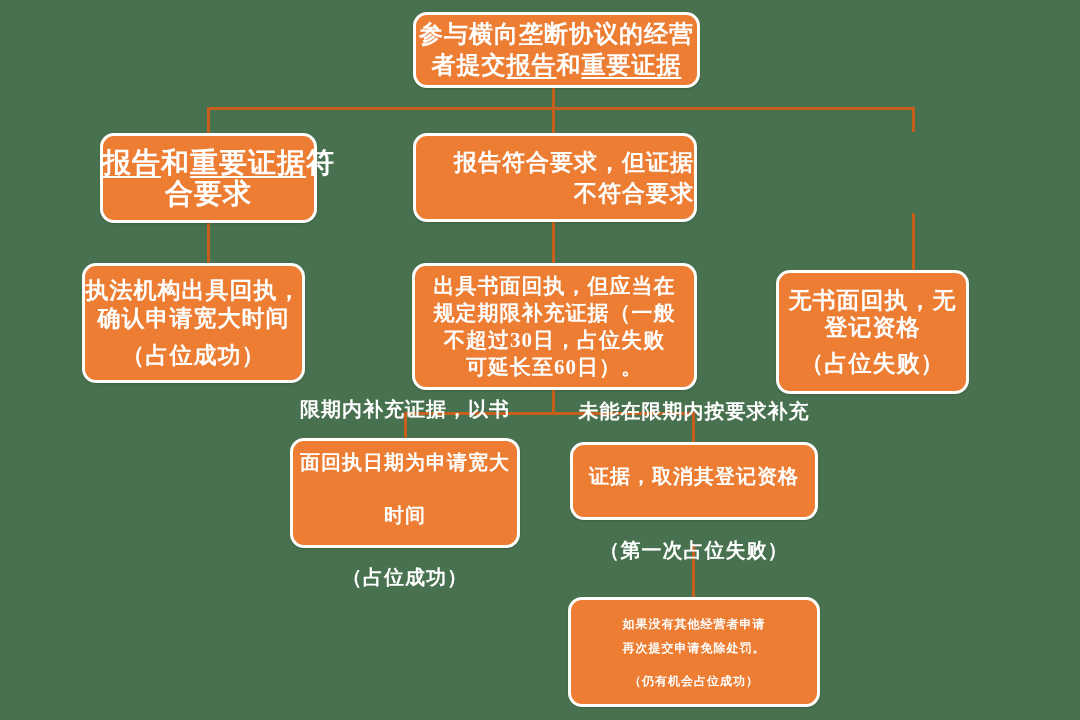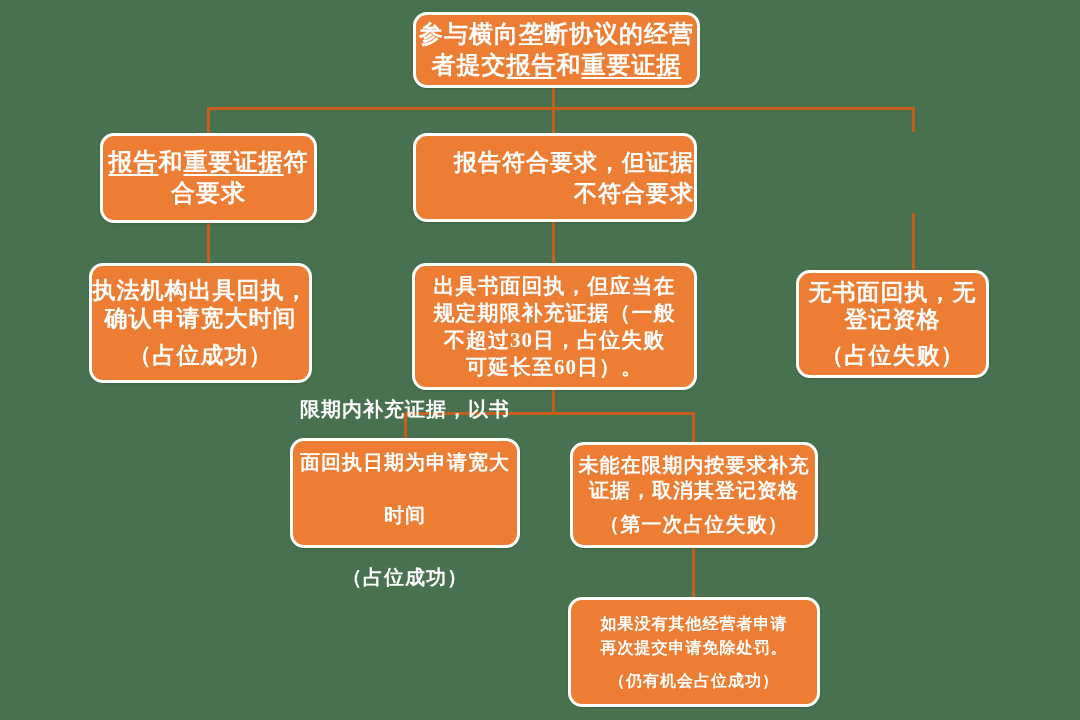--- a/index.html
+++ b/index.html
@@ -27,29 +27,29 @@
     justify-content:center;
     letter-spacing:1px;
     box-shadow:0 1px 2px rgba(0,0,0,0.15);
   }
   .node .line{white-space:nowrap;}
   .node .paren{margin-top:9px;text-align:center;}
   .u{text-decoration:underline;text-underline-offset:4px;text-decoration-thickness:2px;}
   .conn{position:absolute;background:#C4601C;}
   
   #n-root {left:413px;top:12px;width:287px;height:76px;font-size:24px;line-height:31px;}
-  #n-r1l  {left:100px;top:133px;width:217px;height:90px;font-size:24px;line-height:31px;}
+  #n-r1l  {left:100px;top:133px;width:217px;height:90px;font-size:28px;line-height:31px;}
   #n-r1m  {left:413px;top:133px;width:284px;height:89px;font-size:23px;line-height:31px;text-align:right;}
   #n-r1r  {left:822px;top:130px;width:185px;height:85px;font-size:23px;line-height:31px;}
-  #n-r2l  {left:89px; top:263px;width:223px;height:120px;font-size:23px;line-height:28px;}
+  #n-r2l  {left:82px; top:263px;width:223px;height:120px;font-size:23px;line-height:28px;}
   #n-r2m  {left:412px;top:263px;width:285px;height:127px;font-size:21px;line-height:27px;}
-  #n-r2r  {left:796px;top:270px;width:193px;height:108px;font-size:23px;line-height:27px;}
+  #n-r2r  {left:776px;top:270px;width:193px;height:124px;font-size:23px;line-height:27px;}
   #n-r3l  {left:290px;top:438px;width:230px;height:110px;font-size:20px;line-height:25px;gap:28px;}
-  #n-r3r  {left:570px;top:442px;width:248px;height:106px;font-size:20px;line-height:25px;}
-  #n-bot  {left:568px;top:597px;width:252px;height:110px;font-size:16px;line-height:24px;}
+  #n-r3r  {left:570px;top:442px;width:248px;height:78px;font-size:20px;line-height:25px;gap:40px;}
+  #n-bot  {left:568px;top:597px;width:252px;height:110px;font-size:12px;line-height:24px;}
   
   #c-root-v {left:552px;top:88px; width:3px;  height:22px;}
   #c-h1     {left:207px;top:107px;width:708px;height:3px;}
   #c-l1-v   {left:207px;top:107px;width:3px;  height:28px;}
   #c-m1-v   {left:552px;top:107px;width:3px;  height:28px;}
   #c-r1-v   {left:912px;top:107px;width:3px;  height:25px;}
   #c-l2-v   {left:207px;top:221px;width:3px;  height:44px;}
   #c-m2-v   {left:552px;top:220px;width:3px;  height:45px;}
   #c-r2-v   {left:912px;top:213px;width:3px;  height:59px;}
   #c-m3-v   {left:552px;top:388px;width:3px;  height:27px;}

